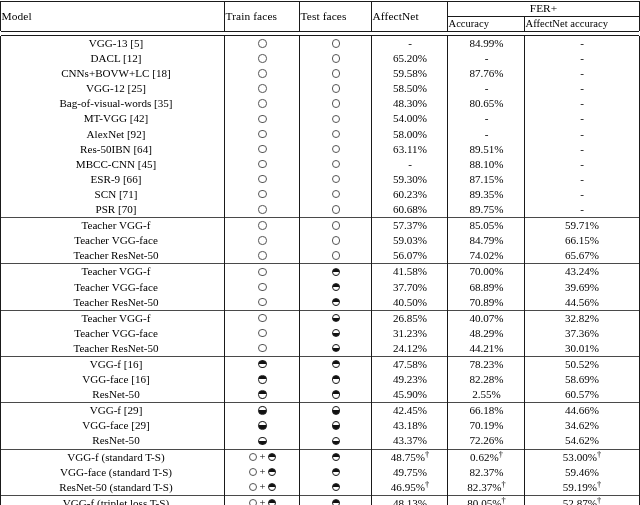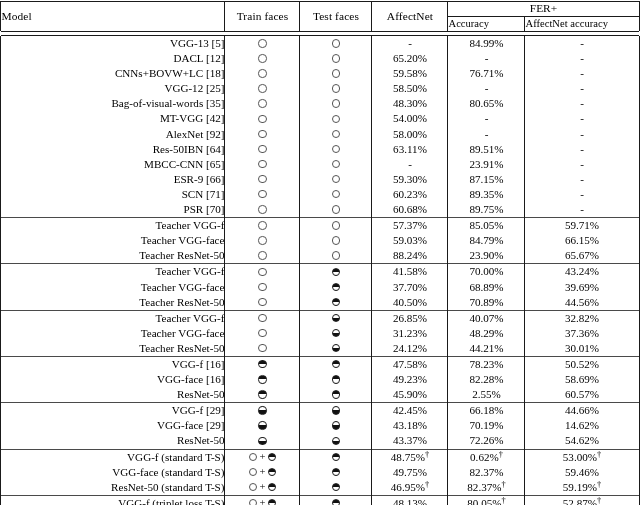--- a/index.html
+++ b/index.html
@@ -47,21 +47,21 @@
   
   .frame-top    { border-top: 1.2px solid #1a1a1a; }
 
   .vl { border-left: 1.2px solid #1a1a1a; }
   .vr { border-right: 1.2px solid #1a1a1a; }
 
   
   th.hd {
     font-weight: bold;
     font-size: 11.4px;
-    text-align: center;
+    text-align: left;
     height: 17px;
     padding: 1px 0 2px 0;
     letter-spacing: 0.1px;
   }
   th.hd-model {
     text-align: left;
     padding-left: 6px;
   }
   th.fer-span {
     font-weight: bold;
@@ -93,21 +93,21 @@
     line-height: 0;
   }
 
   
   tr.drow td {
     height: 15.1px;
     padding: 0;
     font-size: 11.1px;
   }
   td.model {
-    text-align: right;
+    text-align: center;
     padding-left: 6px !important;
     white-space: nowrap;
   }
   td.ctr { text-align: center; }
 
   tr.seprule td {
     border-top: 1.2px solid #4a4a4a;
     margin-top: 20px;
   }
 
@@ -191,21 +191,21 @@
           <td class="ctr vl"><span class="sym sym-open"></span></td>
           <td class="ctr vl"><span>65.20%</span></td>
           <td class="ctr vl"><span>-</span></td>
           <td class="ctr vl vr"><span>-</span></td>
         </tr>
         <tr class="drow">
           <td class="model vl"><span>CNNs+BOVW+LC [18]</span></td>
           <td class="ctr vl"><span class="sym sym-open"></span></td>
           <td class="ctr vl"><span class="sym sym-open"></span></td>
           <td class="ctr vl"><span>59.58%</span></td>
-          <td class="ctr vl"><span>76.71%</span></td>
+          <td class="ctr vl"><span>87.76%</span></td>
           <td class="ctr vl vr"><span>-</span></td>
         </tr>
         <tr class="drow">
           <td class="model vl"><span>VGG-12 [25]</span></td>
           <td class="ctr vl"><span class="sym sym-open"></span></td>
           <td class="ctr vl"><span class="sym sym-open"></span></td>
           <td class="ctr vl"><span>58.50%</span></td>
           <td class="ctr vl"><span>-</span></td>
           <td class="ctr vl vr"><span>-</span></td>
         </tr>
@@ -235,25 +235,25 @@
         </tr>
         <tr class="drow">
           <td class="model vl"><span>Res-50IBN [64]</span></td>
           <td class="ctr vl"><span class="sym sym-open"></span></td>
           <td class="ctr vl"><span class="sym sym-open"></span></td>
           <td class="ctr vl"><span>63.11%</span></td>
           <td class="ctr vl"><span>89.51%</span></td>
           <td class="ctr vl vr"><span>-</span></td>
         </tr>
         <tr class="drow">
-          <td class="model vl"><span>MBCC-CNN [65]</span></td>
-          <td class="ctr vl"><span class="sym sym-open"></span></td>
-          <td class="ctr vl"><span class="sym sym-open"></span></td>
-          <td class="ctr vl"><span>-</span></td>
-          <td class="ctr vl"><span>23.91%</span></td>
+          <td class="model vl"><span>MBCC-CNN [45]</span></td>
+          <td class="ctr vl"><span class="sym sym-open"></span></td>
+          <td class="ctr vl"><span class="sym sym-open"></span></td>
+          <td class="ctr vl"><span>-</span></td>
+          <td class="ctr vl"><span>88.10%</span></td>
           <td class="ctr vl vr"><span>-</span></td>
         </tr>
         <tr class="drow">
           <td class="model vl"><span>ESR-9 [66]</span></td>
           <td class="ctr vl"><span class="sym sym-open"></span></td>
           <td class="ctr vl"><span class="sym sym-open"></span></td>
           <td class="ctr vl"><span>59.30%</span></td>
           <td class="ctr vl"><span>87.15%</span></td>
           <td class="ctr vl vr"><span>-</span></td>
         </tr>
@@ -286,22 +286,22 @@
           <td class="ctr vl"><span class="sym sym-open"></span></td>
           <td class="ctr vl"><span class="sym sym-open"></span></td>
           <td class="ctr vl"><span>59.03%</span></td>
           <td class="ctr vl"><span>84.79%</span></td>
           <td class="ctr vl vr"><span>66.15%</span></td>
         </tr>
         <tr class="drow">
           <td class="model vl"><span>Teacher ResNet-50</span></td>
           <td class="ctr vl"><span class="sym sym-open"></span></td>
           <td class="ctr vl"><span class="sym sym-open"></span></td>
-          <td class="ctr vl"><span>88.24%</span></td>
-          <td class="ctr vl"><span>23.90%</span></td>
+          <td class="ctr vl"><span>56.07%</span></td>
+          <td class="ctr vl"><span>74.02%</span></td>
           <td class="ctr vl vr"><span>65.67%</span></td>
         </tr>
         <tr class="drow seprule">
           <td class="model vl"><span>Teacher VGG-f</span></td>
           <td class="ctr vl"><span class="sym sym-open"></span></td>
           <td class="ctr vl"><span class="sym sym-tophalf"></span></td>
           <td class="ctr vl"><span>41.58%</span></td>
           <td class="ctr vl"><span>70.00%</span></td>
           <td class="ctr vl vr"><span>43.24%</span></td>
         </tr>
@@ -376,21 +376,21 @@
           <td class="ctr vl"><span>42.45%</span></td>
           <td class="ctr vl"><span>66.18%</span></td>
           <td class="ctr vl vr"><span>44.66%</span></td>
         </tr>
         <tr class="drow">
           <td class="model vl"><span>VGG-face [29]</span></td>
           <td class="ctr vl"><span class="sym sym-bottomhalf"></span></td>
           <td class="ctr vl"><span class="sym sym-bottomhalf"></span></td>
           <td class="ctr vl"><span>43.18%</span></td>
           <td class="ctr vl"><span>70.19%</span></td>
-          <td class="ctr vl vr"><span>14.62%</span></td>
+          <td class="ctr vl vr"><span>34.62%</span></td>
         </tr>
         <tr class="drow">
           <td class="model vl"><span>ResNet-50</span></td>
           <td class="ctr vl"><span class="sym sym-bottomhalf"></span></td>
           <td class="ctr vl"><span class="sym sym-bottomhalf"></span></td>
           <td class="ctr vl"><span>43.37%</span></td>
           <td class="ctr vl"><span>72.26%</span></td>
           <td class="ctr vl vr"><span>54.62%</span></td>
         </tr>
         <tr class="drow seprule">

